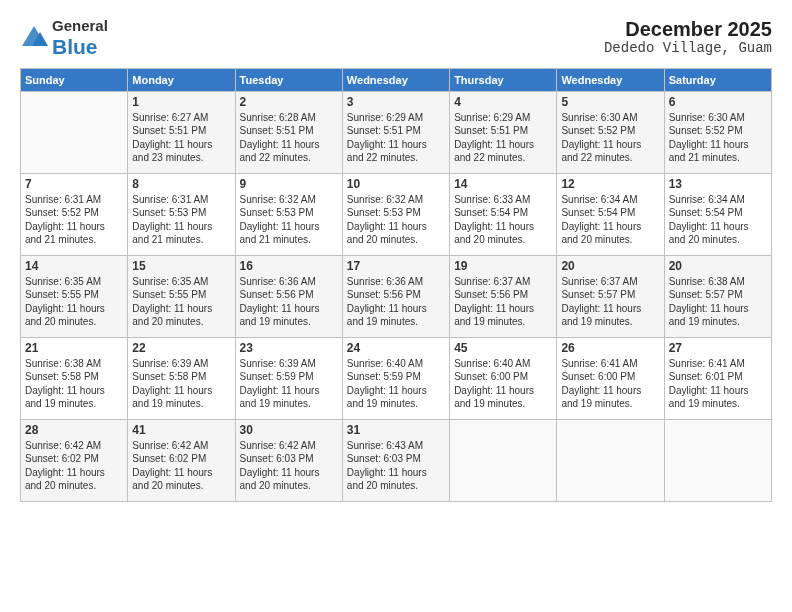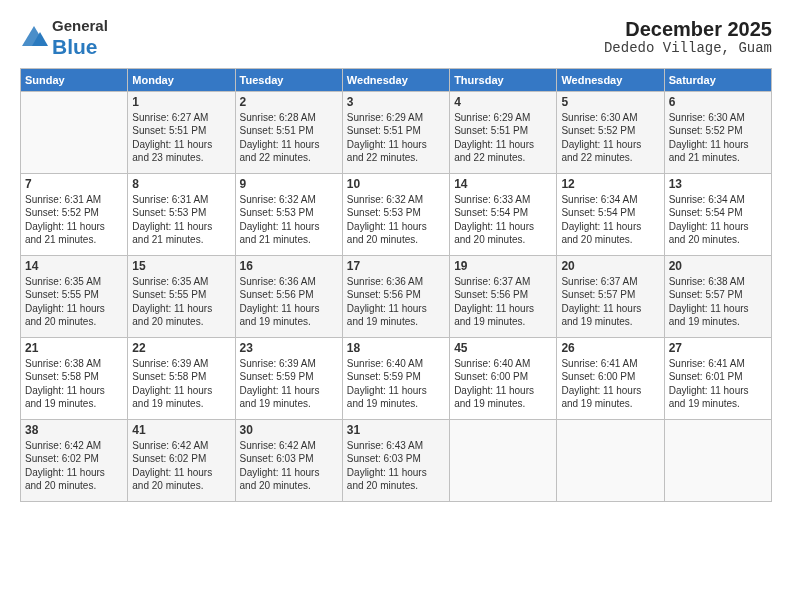--- a/index.html
+++ b/index.html
@@ -231,39 +231,39 @@
           </td>
           <td>
             <div class="day-number">22</div>
             <div class="cell-text">Sunrise: 6:39 AM<br>Sunset: 5:58 PM<br>Daylight: 11 hours and 19 minutes.</div>
           </td>
           <td>
             <div class="day-number">23</div>
             <div class="cell-text">Sunrise: 6:39 AM<br>Sunset: 5:59 PM<br>Daylight: 11 hours and 19 minutes.</div>
           </td>
           <td>
-            <div class="day-number">18</div>
+            <div class="day-number">24</div>
             <div class="cell-text">Sunrise: 6:40 AM<br>Sunset: 5:59 PM<br>Daylight: 11 hours and 19 minutes.</div>
           </td>
           <td>
             <div class="day-number">45</div>
             <div class="cell-text">Sunrise: 6:40 AM<br>Sunset: 6:00 PM<br>Daylight: 11 hours and 19 minutes.</div>
           </td>
           <td>
             <div class="day-number">26</div>
             <div class="cell-text">Sunrise: 6:41 AM<br>Sunset: 6:00 PM<br>Daylight: 11 hours and 19 minutes.</div>
           </td>
           <td>
             <div class="day-number">27</div>
             <div class="cell-text">Sunrise: 6:41 AM<br>Sunset: 6:01 PM<br>Daylight: 11 hours and 19 minutes.</div>
           </td>
         </tr>
         <tr>
           <td>
-            <div class="day-number">38</div>
+            <div class="day-number">28</div>
             <div class="cell-text">Sunrise: 6:42 AM<br>Sunset: 6:02 PM<br>Daylight: 11 hours and 20 minutes.</div>
           </td>
           <td>
             <div class="day-number">41</div>
             <div class="cell-text">Sunrise: 6:42 AM<br>Sunset: 6:02 PM<br>Daylight: 11 hours and 20 minutes.</div>
           </td>
           <td>
             <div class="day-number">30</div>
             <div class="cell-text">Sunrise: 6:42 AM<br>Sunset: 6:03 PM<br>Daylight: 11 hours and 20 minutes.</div>
           </td>

